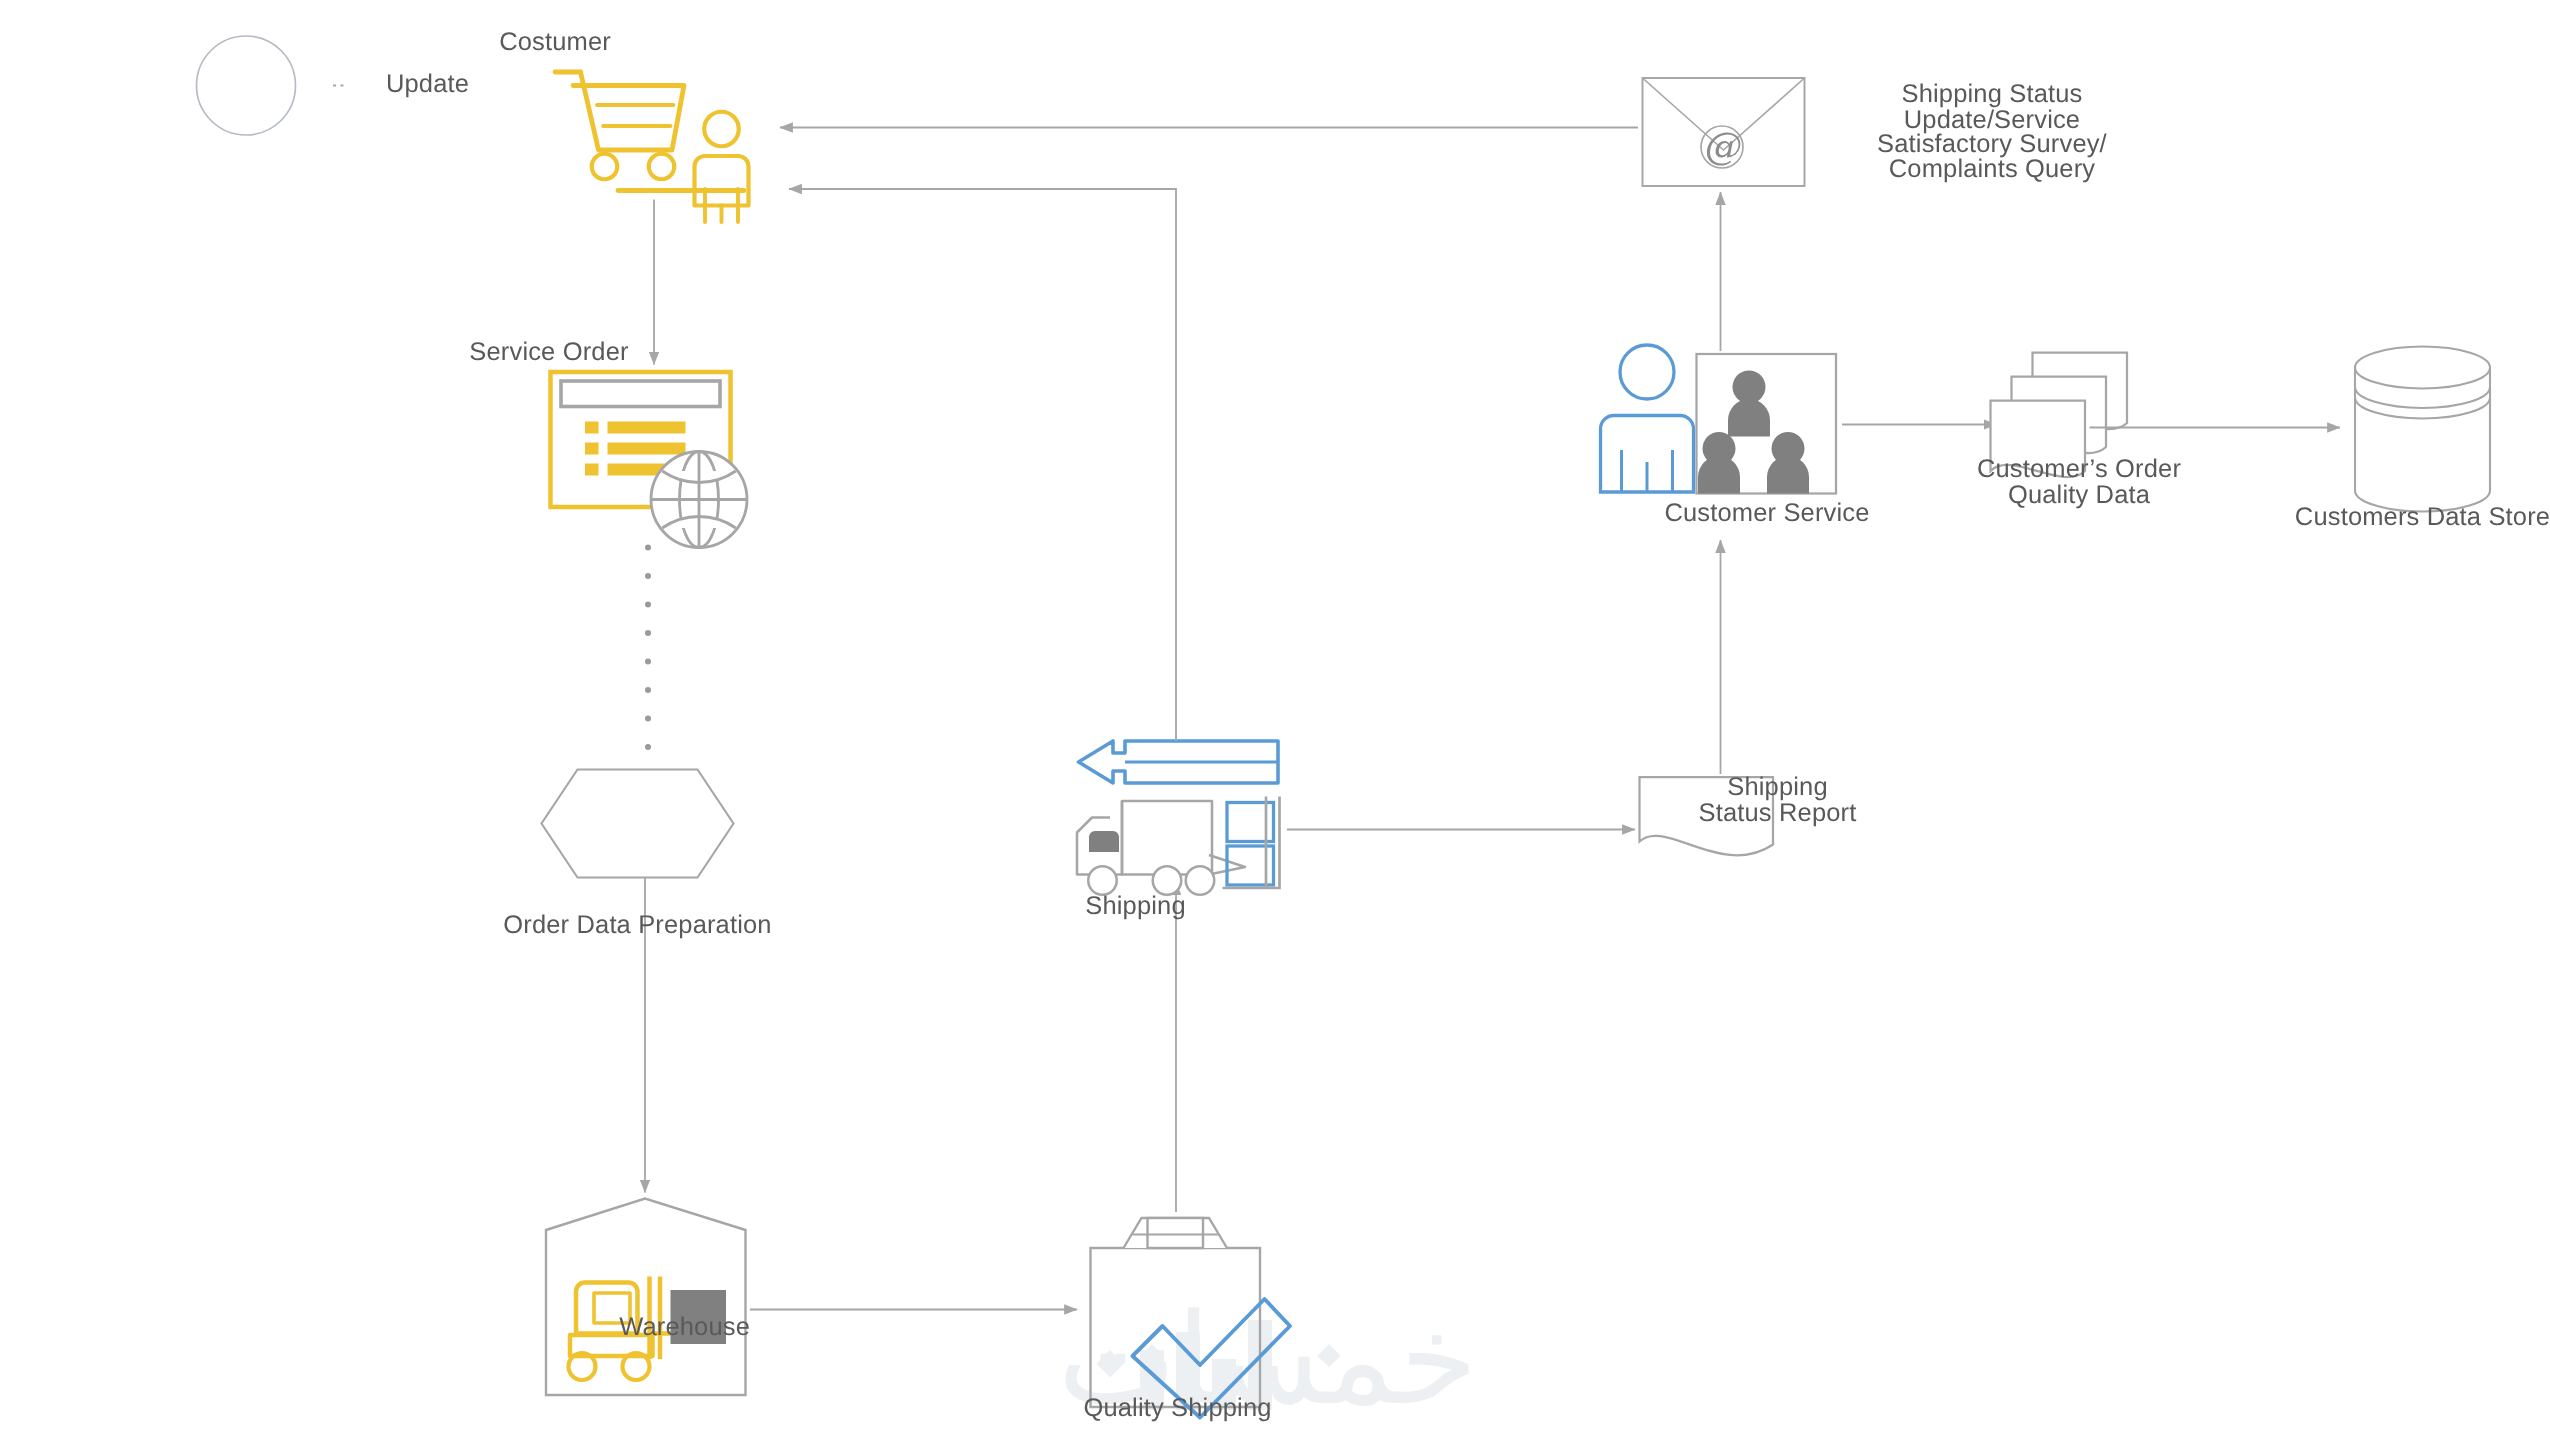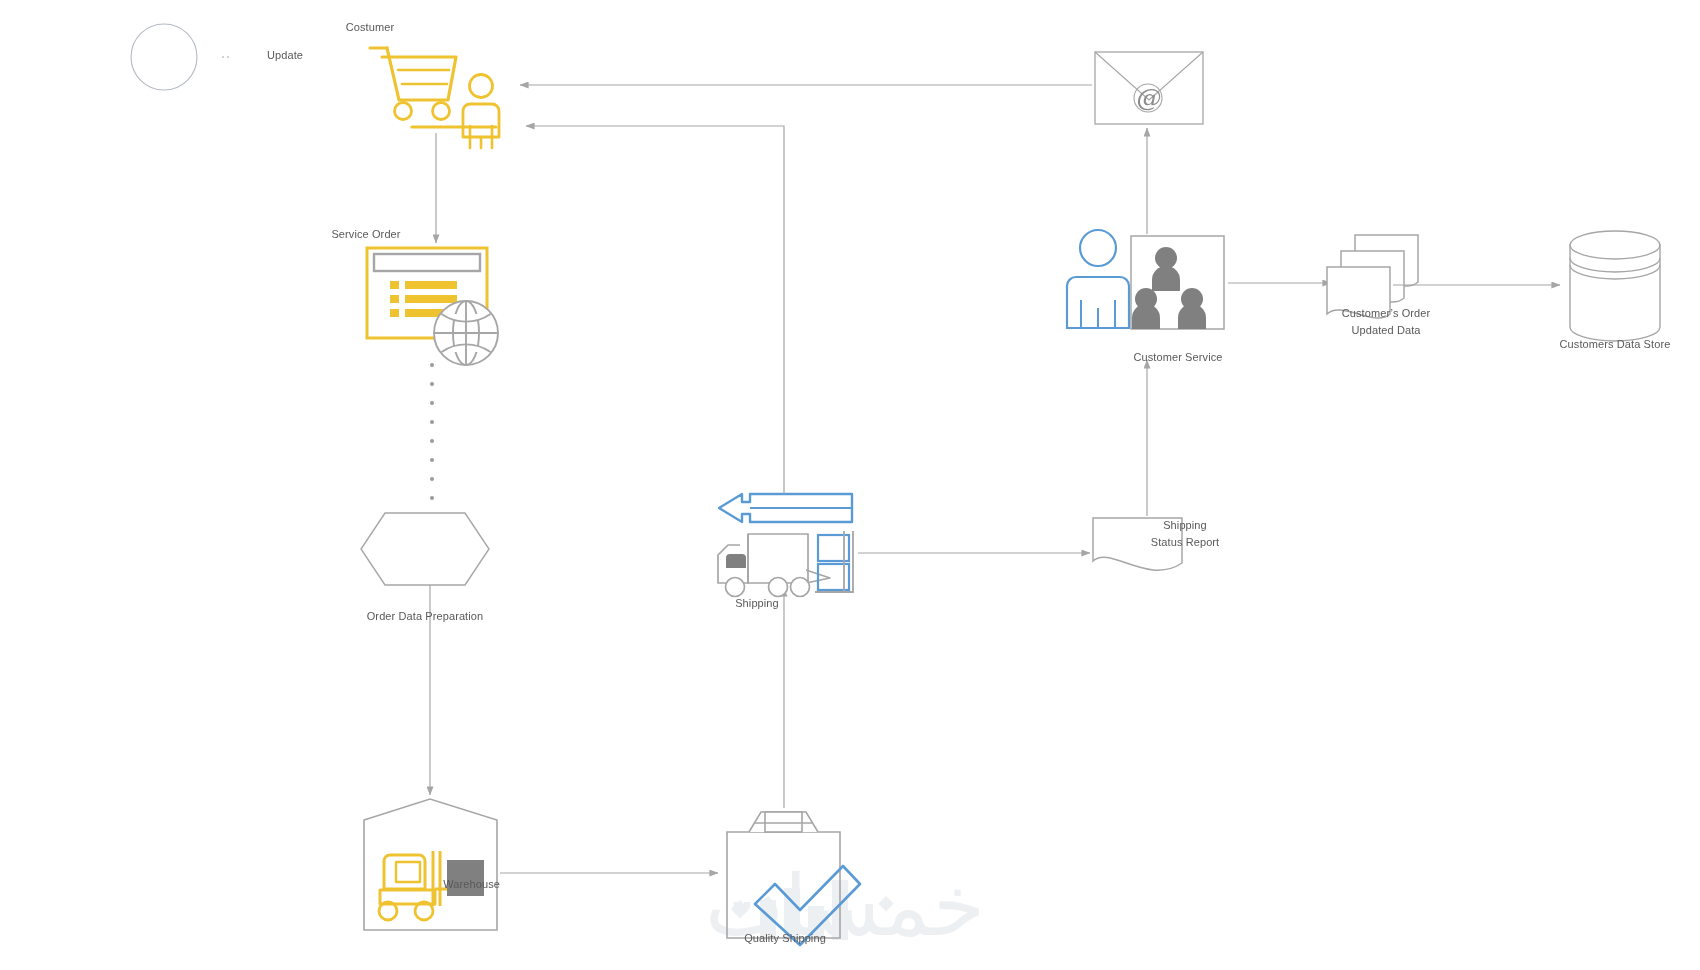--- a/index.html
+++ b/index.html
@@ -23,21 +23,21 @@
   #canvas > svg {
     position: absolute;
     top: 0;
     left: 0;
     width: 1700px;
     height: 970px;
   }
   .lbl {
     position: absolute;
     color: #595959;
-    font-size: 11px;
+    font-size: 17px;
     line-height: 17px;
     font-family: "Liberation Sans", sans-serif;
     white-space: pre-line;
     text-align: center;
     letter-spacing: 0.1px;
   }
   .lbl.multi { line-height: 16.5px; }
 </style>
 </head>
 <body>
@@ -260,21 +260,25 @@
 
   <div class="lbl" style="left:360px; top:876px; width:140px;text-align:right;">Warehouse</div>
 
   <div class="lbl" style="left:700px; top:930px; width:170px;">Quality Shipping</div>
 
   <div class="lbl" style="left:692px; top:595px; width:130px;">Shipping</div>
 
   <div class="lbl multi" style="left:1085px; top:517px; width:200px;">Shipping
 Status Report</div>
 
-  <div class="lbl" style="left:1072px; top:333px; width:212px;margin-top:16px;">Customer Service</div>
+  <div class="lbl" style="left:1072px; top:333px; width:212px;">Customer Service</div>
 
   <div class="lbl multi" style="left:1280px; top:305px; width:212px;">Customer’s Order
-Updated Data</div>
+Quality Data</div>
 
   <div class="lbl" style="left:1515px; top:336px; width:200px;">Customers Data Store</div>
 
+  <div class="lbl multi" style="left:1213px; top:55px; width:230px;">Shipping Status
+Update/Service
+Satisfactory Survey/
+Complaints Query</div>
 
 </div>
 
 </body></html>

